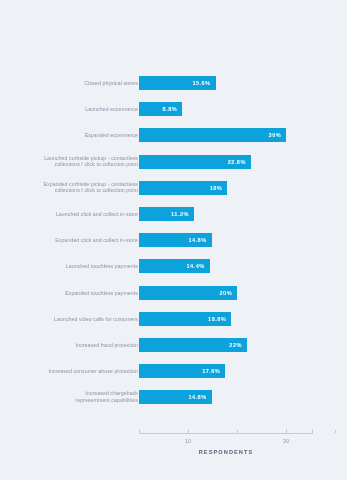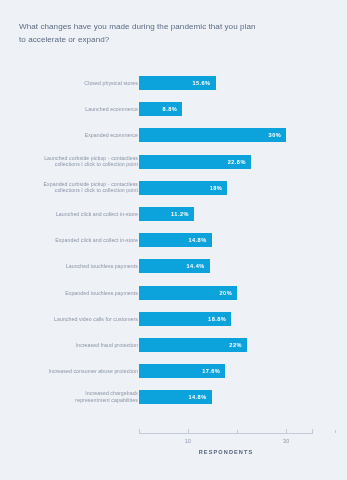--- a/index.html
+++ b/index.html
@@ -136,22 +136,20 @@
     font-weight: 700;
     letter-spacing: 1.1px;
     color: #55627a;
   }
 </style>
 </head>
 <body>
 
 <div id="chart-card">
 
-  <div id="chart-title">What changes have you made during the pandemic that you plan
-to accelerate or expand?</div>
 
   <div id="plot-area">
       <div class="bar-row" style="top: 0px;">
         <div class="cat-label">Closed physical stores</div>
         <div class="bar-track" style="width: 76.518px;">
           <div class="bar" style="width: 100%; background: rgb(12, 162, 220);">
             <span class="bar-value">15.6%</span>
           </div>
         </div>
       </div>

